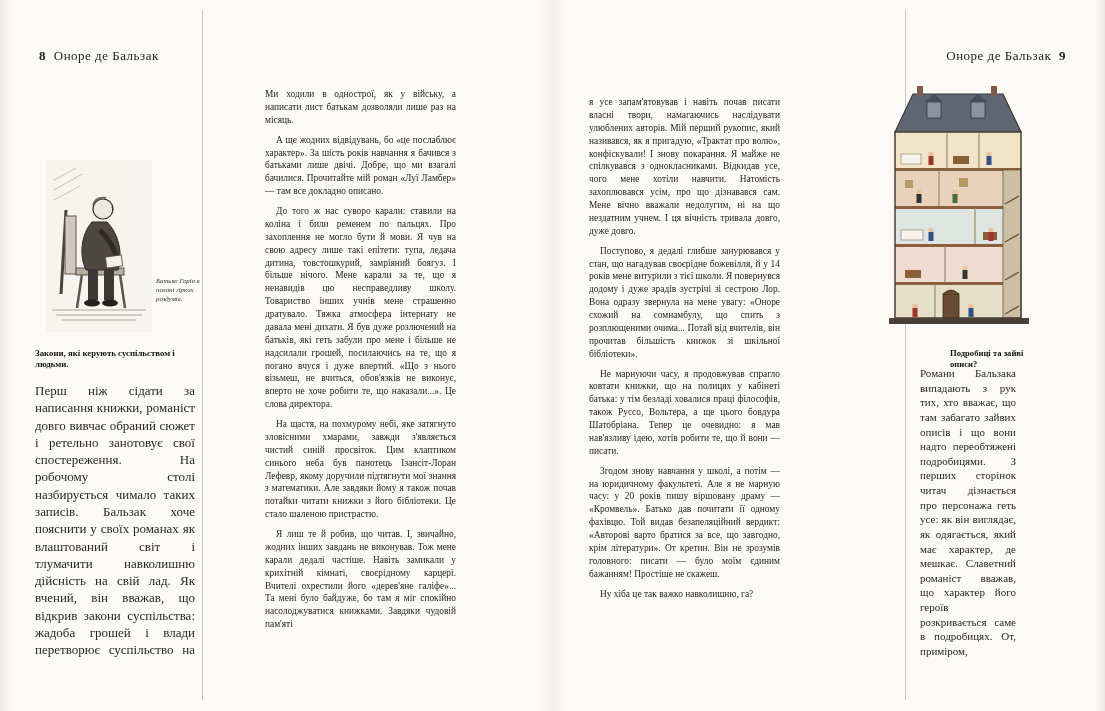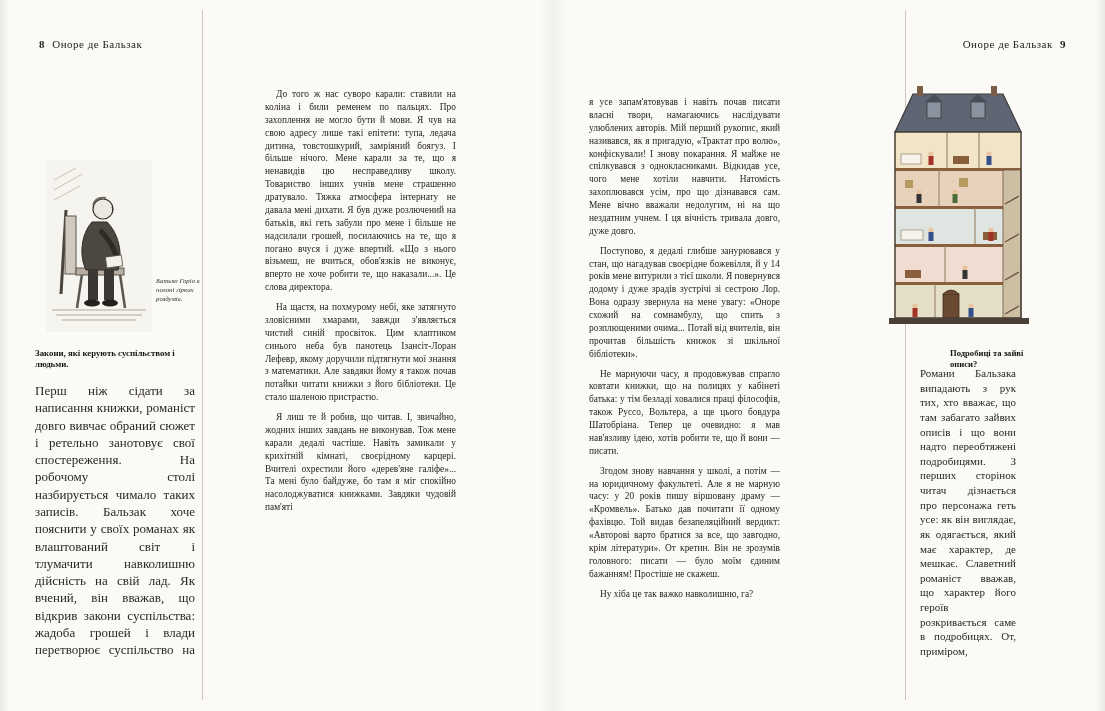--- a/index.html
+++ b/index.html
@@ -12,21 +12,21 @@
   .edge-left{position:absolute;left:0;top:0;width:10px;height:711px;
     background:linear-gradient(to right, rgba(0,0,0,0.07), rgba(0,0,0,0));}
   .edge-right{position:absolute;right:0;top:0;width:10px;height:711px;
     background:linear-gradient(to left, rgba(0,0,0,0.07), rgba(0,0,0,0));}
   .gutter{position:absolute;left:540px;top:0;width:26px;height:711px;
     background:linear-gradient(to right, rgba(0,0,0,0), rgba(0,0,0,0.045), rgba(0,0,0,0));}
   .vrule{position:absolute;top:10px;height:690px;width:1px;background:#c9c7c0;}
   .vrule.left{left:202px;}
   .vrule.right{left:905px;}
 
-  .running-head{position:absolute;top:38px;font-size:11px;letter-spacing:0.5px;color:#222;}
+  .running-head{position:absolute;top:48px;font-size:13px;letter-spacing:0.5px;color:#222;}
   .running-head .pagenum{font-weight:bold;margin:0 4px;}
   .running-head.lft{left:35px;}
   .running-head.rgt{right:35px;text-align:left;}
 
   .main-col{position:absolute;top:88px;width:191px;font-size:9.4px;line-height:1.37;
     text-align:justify;color:#211f1d;}
   .main-col.lft{left:265px;height:578px;overflow:hidden;}
   .main-col.rgt{left:589px;height:578px;overflow:hidden;margin-top:8px;}
   .main-col p{margin:0 0 7px 0;}
   .main-col p.indent{text-indent:11px;}
@@ -103,20 +103,22 @@
       </g>
     </svg>
   </div>
   <div class="engraving-caption">Батько Горіо в полоні гірких роздумів.</div>
   <h3 class="sidebar-heading-left" style="margin:0;">Закони, які керують суспільством і людьми.</h3>
   <div class="sidebar-body-left">Перш ніж сідати за написання книжки, романіст довго вивчає обраний сюжет і ретельно занотовує свої спостереження. На робочому столі назбирується чимало таких записів. Бальзак хоче пояснити у своїх романах як влаштований світ і тлумачити навколишню дійсність на свій лад. Як вчений, він вважав, що відкрив закони суспільства: жадоба грошей і влади перетворює суспільство на «збіговисько бовдурів і шахраїв». Деякі персонажі його творів одержимі нав'язливими ідеями (бути хорошим батьком — «Батько Горіо»; стати митцем — «Втрачені ілюзії»). Але здебільшого, через власні помилки, герої Бальзака стають злидарями, божеволіють і помирають.</div>
 </aside>
 
 <main>
   <div class="main-col lft">
+    <p>Ми ходили в однострої, як у війську, а написати лист батькам дозволяли лише раз на місяць.</p>
+    <p class="indent">А ще жодних відвідувань, бо «це послаблює характер». За шість років навчання я бачився з батьками лише двічі. Добре, що ми взагалі бачилися. Прочитайте мій роман «Луї Ламбер» — там все докладно описано.</p>
     <p class="indent">До того ж нас суворо карали: ставили на коліна і били ременем по пальцях. Про захоплення не могло бути й мови. Я чув на свою адресу лише такі епітети: тупа, ледача дитина, товстошкурий, замріяний боягуз. І більше нічого. Мене карали за те, що я ненавидів цю несправедливу школу. Товариство інших учнів мене страшенно дратувало. Тяжка атмосфера інтернату не давала мені дихати. Я був дуже розлючений на батьків, які геть забули про мене і більше не надсилали грошей, посилаючись на те, що я погано вчуся і дуже впертий. «Що з нього візьмеш, не вчиться, обов'язків не виконує, вперто не хоче робити те, що наказали...». Це слова директора.</p>
     <p class="indent">На щастя, на похмурому небі, яке затягнуто зловісними хмарами, завжди з'являється чистий синій просвіток. Цим клаптиком синього неба був панотець Ізансіт-Лоран Лефевр, якому доручили підтягнути мої знання з математики. Але завдяки йому я також почав потайки читати книжки з його бібліотеки. Це стало шаленою пристрастю.</p>
     <p class="indent">Я лиш те й робив, що читав. І, звичайно, жодних інших завдань не виконував. Тож мене карали дедалі частіше. Навіть замикали у крихітній кімнаті, своєрідному карцері. Вчителі охрестили його «дерев'яне галіфе»... Та мені було байдуже, бо там я міг спокійно насолоджуватися книжками. Завдяки чудовій пам'яті</p>
   </div>
   <div class="main-col rgt">
     <p>я усе запам'ятовував і навіть почав писати власні твори, намагаючись наслідувати улюблених авторів. Мій перший рукопис, який називався, як я пригадую, «Трактат про волю», конфіскували! І знову покарання. Я майже не спілкувався з однокласниками. Відкидав усе, чого мене хотіли навчити. Натомість захоплювався усім, про що дізнавався сам. Мене вічно вважали недолугим, ні на що нездатним учнем. І ця вічність тривала довго, дуже довго.</p>
     <p class="indent">Поступово, я дедалі глибше занурювався у стан, що нагадував своєрідне божевілля, й у 14 років мене витурили з тієї школи. Я повернувся додому і дуже зрадів зустрічі зі сестрою Лор. Вона одразу звернула на мене увагу: «Оноре схожий на сомнамбулу, що спить з розплющеними очима... Потай від вчителів, він прочитав більшість книжок зі шкільної бібліотеки».</p>
     <p class="indent">Не марнуючи часу, я продовжував спрагло ковтати книжки, що на полицях у кабінеті батька: у тім безладі ховалися праці філософів, також Руссо, Вольтера, а ще цього бовдура Шатобріана. Тепер це очевидно: я мав нав'язливу ідею, хотів робити те, що й вони — писати.</p>
     <p class="indent">Згодом знову навчання у школі, а потім — на юридичному факультеті. Але я не марную часу: у 20 років пишу віршовану драму — «Кромвель». Батько дав почитати її одному фахівцю. Той видав безапеляційний вердикт: «Авторові варто братися за все, що завгодно, крім літератури». От кретин. Він не зрозумів головного: писати — було моїм єдиним бажанням! Простіше не скажеш.</p>
     <p class="indent">Ну хіба це так важко навколишню, га?</p>

